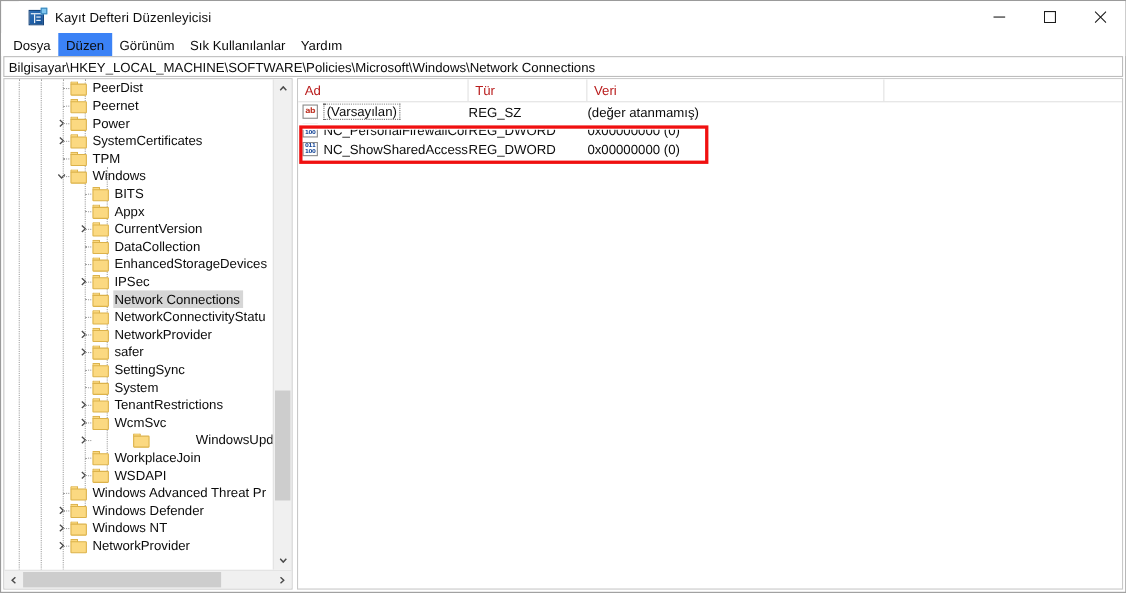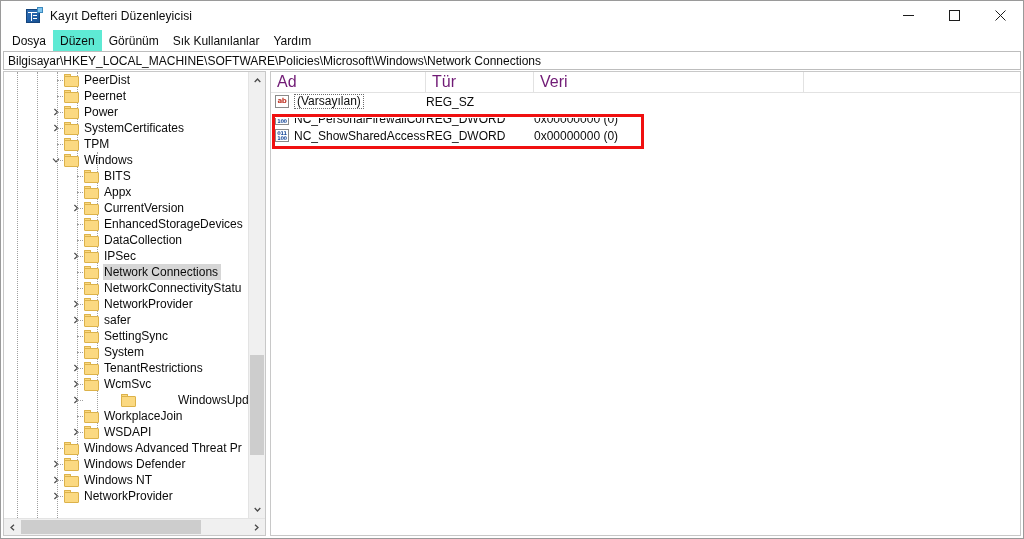--- a/index.html
+++ b/index.html
@@ -104,21 +104,21 @@
   }
   .menu-item {
     display: flex;
     align-items: center;
     padding: 0 7px;
     font-size: 12px;
     color: #0b0b0b;
     white-space: nowrap;
   }
   .menu-item.active {
-    background: #5eead4;
+    background: #3b82f6;
   }
 
   
   .addressbar {
     height: 19px;
     min-height: 19px;
     margin: 0 2px 0 2px;
     border: 1px solid #bdbdbd;
     background: #ffffff;
     display: flex;
@@ -306,22 +306,22 @@
   .list-header {
     height: 20px;
     min-height: 20px;
     display: flex;
     background: #ffffff;
     border-bottom: 1px solid #e2e2e2;
   }
   .lh-cell {
     display: flex;
     align-items: center;
-    font-size: 16px;
-    color: #701a75;
+    font-size: 12px;
+    color: #b91c1c;
     padding-left: 6px;
     border-right: 1px solid #e2e2e2;
     box-sizing: border-box;
     white-space: nowrap;
   }
   .lh-cell.c-name { width: 155px; }
   .lh-cell.c-type { width: 108px; }
   .lh-cell.c-data { width: 270px; }
   .lh-cell.c-fill  { flex: 1 1 auto; border-right: none; }
 
@@ -553,30 +553,30 @@
                 </div>
                 <div class="tlabel">CurrentVersion</div>
                 <div class="hdash" style="left: 73px; width: 6px;"></div>
               </div>
               <div class="tnode" style="padding-left: 64px;">
                 <div class="twist"></div>
                 <div class="tfolder">
                   <div class="ft"></div>
                   <div class="fb"></div>
                 </div>
+                <div class="tlabel">DataCollection</div>
+                <div class="hdash" style="left: 73px; width: 6px;"></div>
+              </div>
+              <div class="tnode" style="padding-left: 64px;">
+                <div class="twist"></div>
+                <div class="tfolder">
+                  <div class="ft"></div>
+                  <div class="fb"></div>
+                </div>
                 <div class="tlabel">EnhancedStorageDevices</div>
-                <div class="hdash" style="left: 73px; width: 6px;"></div>
-              </div>
-              <div class="tnode" style="padding-left: 64px;">
-                <div class="twist"></div>
-                <div class="tfolder">
-                  <div class="ft"></div>
-                  <div class="fb"></div>
-                </div>
-                <div class="tlabel">DataCollection</div>
                 <div class="hdash" style="left: 73px; width: 6px;"></div>
               </div>
               <div class="tnode" style="padding-left: 64px;">
                 <div class="twist">
                   <svg width="8" height="8" viewBox="0 0 8 8">
                     <path d="M2.4 1 L5.6 4 L2.4 7" stroke="#4d4d4d" stroke-width="1.2" fill="none"></path>
                   </svg>
                 </div>
                 <div class="tfolder">
                   <div class="ft"></div>
@@ -801,20 +801,21 @@
 
       <div class="list-rows">
           <div class="lrow">
             <div class="lcell c-name">
               <div class="vicon sz">
                 <div class="glyph">ab</div>
               </div>
               <span class="dotted-focus">(Varsayılan)</span>
             </div>
             <div class="lcell c-type">REG_SZ</div>
+            <div class="lcell c-data">(değer atanmamış)</div>
           </div>
           <div class="lrow">
             <div class="lcell c-name">
               <div class="vicon dw">
                 <div class="glyph">011<br>100</div>
               </div>
               <span>NC_PersonalFirewallConfig</span>
             </div>
             <div class="lcell c-type">REG_DWORD</div>
             <div class="lcell c-data">0x00000000 (0)</div>

